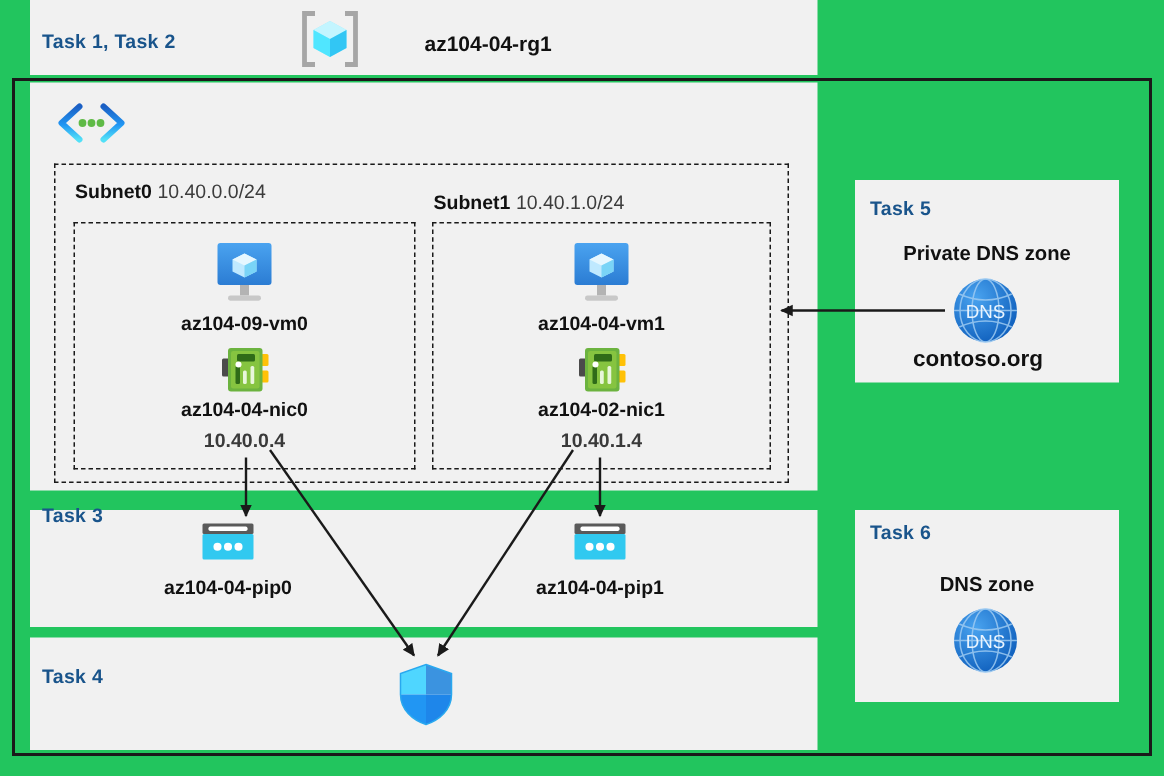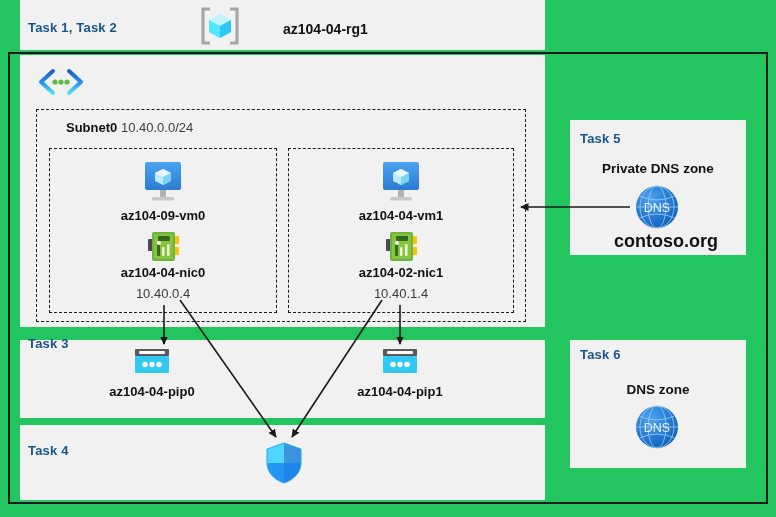--- a/index.html
+++ b/index.html
@@ -12,27 +12,27 @@
          border:2px solid #1a1a1a;box-sizing:border-box;background:transparent;}
 
   
   .panel{position:absolute;background:#f1f1f1;}
 
   .task-label{position:absolute;color:#19548b;font-weight:bold;font-size:13px;
               letter-spacing:.2px;white-space:nowrap;}
 
   .res-name{position:absolute;color:#111111;font-weight:bold;font-size:13px;
             white-space:nowrap;text-align:center;}
-  .res-name.reg{font-weight:normal;color:#3a3a3a;}
+  .res-name.reg{font-weight:bold;color:#3a3a3a;}
 
   .vnet-title{position:absolute;font-size:14px;white-space:nowrap;color:#3c3c3c;}
   .vnet-title b{color:#111;font-weight:bold;}
 
   .subnet-title{position:absolute;font-size:13px;white-space:nowrap;color:#3c3c3c;}
-  .subnet-title b{color:#111;font-weight:bold;margin-left:16px;}
+  .subnet-title b{color:#111;font-weight:bold;}
 
   .dashed{position:absolute;border:1.6px dashed #1a1a1a;box-sizing:border-box;}
 
   .rg-title{position:absolute;font-size:14px;font-weight:bold;color:#111;white-space:nowrap;}
 
   .ico{position:absolute;}
 
   svg{display:block;overflow:visible;}
   #wires{position:absolute;left:0;top:0;width:776px;height:517px;pointer-events:none;}
 
@@ -122,20 +122,24 @@
       <rect x="10" y="5" width="12" height="5" rx="1" fill="#2f6b18"></rect>
       <rect x="9" y="13" width="3" height="12" rx="1" fill="#2f6b18"></rect>
       <rect x="14" y="16" width="2.5" height="9" rx="1" fill="#e8f6da"></rect>
       <rect x="19" y="13" width="2.5" height="12" rx="1" fill="#e8f6da"></rect>
       <circle cx="11" cy="12" r="2" fill="#ffffff"></circle>
     </svg>
   </div>
   <div class="res-name" style="left:83px;top:265px;width:160px;">az104-04-nic0</div>
   <div class="res-name reg" style="left:83px;top:286px;width:160px;font-size:13px;">10.40.0.4</div>
 
+  <div class="subnet-title" style="left:289px;top:127px;">
+    <b>Subnet1</b>
+    <span> 10.40.1.0/24</span>
+  </div>
 
   <div class="dashed" style="left:288px;top:148px;width:226px;height:165px;"></div>
 
   <div class="ico" style="left:373px;top:160px;width:56px;height:46px;">
     <svg width="56" height="46" viewBox="0 0 56 46">
       <rect x="10" y="2" width="36" height="28" rx="2" fill="url(#vmg)"></rect>
       <path d="M28 9 L36 13 L36 21 L28 25 L20 21 L20 13 Z" fill="#bfe9ff"></path>
       <path d="M28 9 L36 13 L28 17 L20 13 Z" fill="#e6f7ff"></path>
       <path d="M28 17 L36 13 L36 21 L28 25 Z" fill="#79d4f7"></path>
       <rect x="25" y="30" width="6" height="7" fill="#b3b3b3"></rect>
@@ -229,21 +233,21 @@
         <ellipse cx="23" cy="23" rx="9" ry="21"></ellipse>
         <ellipse cx="23" cy="23" rx="17" ry="21"></ellipse>
         <line x1="2" y1="23" x2="44" y2="23"></line>
         <path d="M5.5 12 Q23 20 40.5 12"></path>
         <path d="M5.5 34 Q23 26 40.5 34"></path>
       </g>
       <text x="23" y="28" text-anchor="middle" font-family="Liberation Sans, sans-serif" font-size="12.5" fill="#e9f4ff">DNS</text>
     </svg>
   </div>
 
-  <div class="res-name" style="left:570px;top:231px;width:192px;font-size:18px;">contoso.org</div>
+  <div class="res-name" style="left:556px;top:231px;width:192px;font-size:15px;">contoso.org</div>
 
   <div class="panel" style="left:570px;top:340px;width:176px;height:128px;"></div>
 
   <div class="task-label" style="left:580px;top:347px;">Task 6</div>
 
   <div class="zone-title" style="left:570px;top:382px;width:176px;">DNS zone</div>
 
   <div class="ico" style="left:634px;top:404px;width:46px;height:46px;">
     <svg width="46" height="46" viewBox="0 0 46 46">
       <circle cx="23" cy="23" r="21" fill="url(#dnsg)"></circle>

